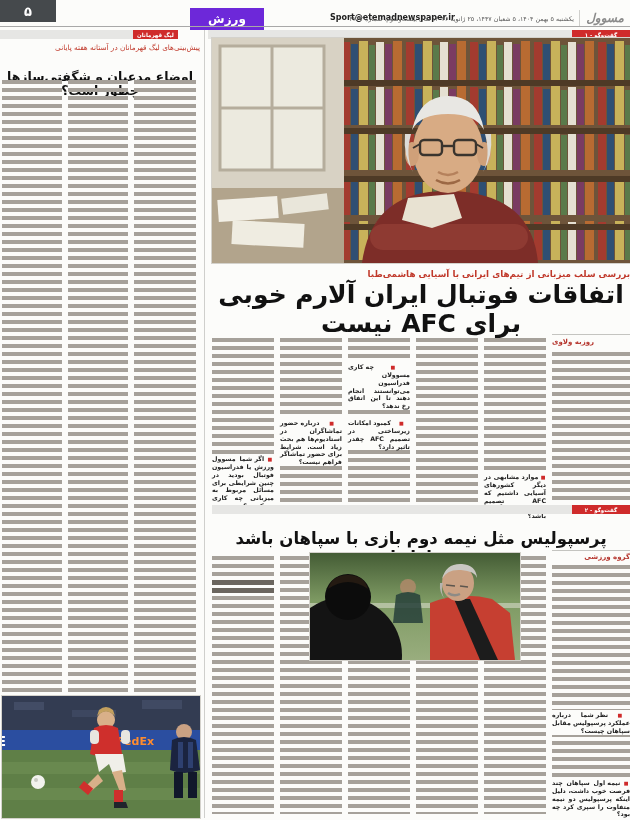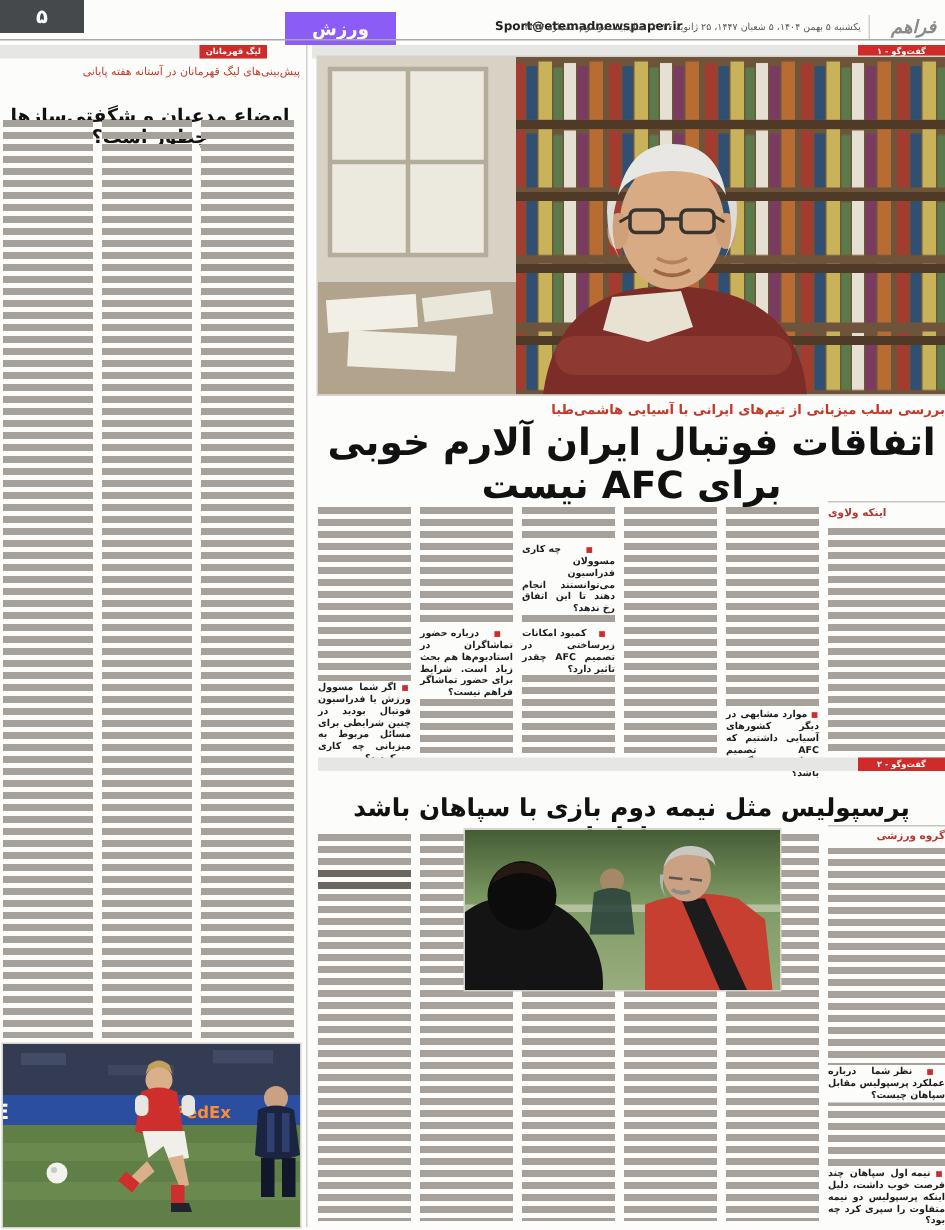--- a/index.html
+++ b/index.html
@@ -2,21 +2,21 @@
 <html lang="fa" dir="rtl"><head>
 <meta charset="utf-8">
 <style>
   html,body{margin:0;padding:0;background:#e9e9e6;}
   .page{position:relative;width:630px;height:820px;margin:0 auto;background:#fcfcfa;
         overflow:hidden;direction:rtl;font-family:"DejaVu Sans",sans-serif;color:#1c1c1c;}
   .abs{position:absolute;}
   
   .pagenum{background:#45494c;color:#fff;font-size:13px;font-weight:bold;
            display:flex;align-items:center;justify-content:center;}
-  .sectionbox{background:#8b5cf6;color:#fff;font-size:12px;font-weight:bold;
+  .sectionbox{background:#6d28d9;color:#fff;font-size:12px;font-weight:bold;
            display:flex;align-items:center;justify-content:center;letter-spacing:1px;}
   .email{direction:ltr;font-size:8px;font-weight:bold;color:#222;}
   .dateline{font-size:6.3px;color:#555;white-space:nowrap;}
   .logo{font-size:12px;font-weight:bold;color:#8a8a8a;font-style:italic;}
   .hrule{background:#a8a8a8;height:1px;}
   .vrule{background:#cfcfcc;width:1px;}
   .graybar{background:#e6e6e4;height:9px;}
   .badge{background:#cf2b2b;color:#fff;font-size:5.5px;font-weight:bold;height:9px;
          display:flex;align-items:center;justify-content:center;white-space:nowrap;}
   
@@ -38,21 +38,21 @@
 </head>
 <body>
 
 <div class="page">
 
   <div class="abs pagenum" style="left:0;top:8;width:56px;height:22px">۵</div>
   <div class="abs sectionbox" style="left:190px;top:8px;width:74px;height:22px">ورزش</div>
   <div class="abs email" style="left:330px;top:13px">Sport@etemadnewspaper.ir</div>
   <div class="abs dateline" style="right:56px;top:15px">یکشنبه ۵ بهمن ۱۴۰۴، ۵ شعبان ۱۴۴۷، ۲۵ ژانویه ۲۰۲۶، سال بیست‌وسوم، شماره ۴۲۴۷</div>
   <div class="abs vrule" style="right:50px;top:10px;height:16px"></div>
-  <div class="abs logo" style="right:6px;top:11px">فراهم</div>
+  <div class="abs logo" style="right:6px;top:11px">مسوول</div>
   <div class="abs hrule" style="left:0;top:26px;width:630px"></div>
 
   <div class="abs graybar" style="left:0;top:30px;width:178px"></div>
   <div class="abs badge" style="left:133px;top:30px;width:45px">لیگ قهرمانان</div>
   <div class="abs graybar" style="left:208px;top:30px;width:422px"></div>
   <div class="abs badge" style="left:572px;top:30px;width:58px">گفت‌وگو - ۱</div>
 
   <div class="abs vrule" style="left:204px;top:30px;height:788px"></div>
 
   <div class="abs kicker" style="left:0;top:43px;width:200px;font-size:7.3px">پیش‌بینی‌های لیگ قهرمانان در آستانه هفته پایانی</div>
@@ -149,21 +149,21 @@
       <line x1="264" y1="106" x2="271" y2="110" stroke="#3a342e" stroke-width="2"></line>
       <path d="M226,134 q10,6 20,0" stroke="#b5815c" stroke-width="2.5" fill="none"></path>
       <path d="M224,142 q12,7 24,0" stroke="#9c6844" stroke-width="2.5" fill="none"></path>
     </g>
   </svg>
 
   <div class="abs kicker" style="left:212px;top:269px;width:418px;font-size:8.8px;font-weight:bold">بررسی سلب میزبانی از تیم‌های ایرانی با آسیایی هاشمی‌طبا</div>
   <div class="abs headline" style="left:212px;top:281px;width:418px;font-size:25px">اتفاقات فوتبال ایران آلارم خوبی برای AFC نیست</div>
 
   <div class="abs hrule" style="left:552px;top:334px;width:78px;background:#c4c4c0"></div>
-  <div class="abs colhead" style="left:552px;top:338px;width:78px">اینکه ولاوی</div>
+  <div class="abs colhead" style="left:552px;top:338px;width:78px">روزبه ولاوی</div>
   <div class="abs greek" style="left:552px;top:352px;width:78px;height:150px"></div>
   <div class="abs greek" style="left:484px;top:338px;width:62px;height:164px"></div>
   <div class="abs greek" style="left:416px;top:338px;width:62px;height:164px"></div>
   <div class="abs greek" style="left:348px;top:338px;width:62px;height:164px"></div>
   <div class="abs greek" style="left:280px;top:338px;width:62px;height:164px"></div>
   <div class="abs greek" style="left:212px;top:338px;width:62px;height:164px"></div>
 
   <div class="abs q" style="left:348px;top:362px;width:62px">چه کاری مسوولان فدراسیون می‌توانستند انجام دهند تا این اتفاق رخ ندهد؟</div>
   <div class="abs q" style="left:348px;top:418px;width:62px">کمبود امکانات زیرساختی در تصمیم AFC چقدر تاثیر دارد؟</div>
   <div class="abs q" style="left:280px;top:418px;width:62px">درباره حضور تماشاگران در استادیوم‌ها هم بحث زیاد است. شرایط برای حضور تماشاگر فراهم نیست؟</div>

